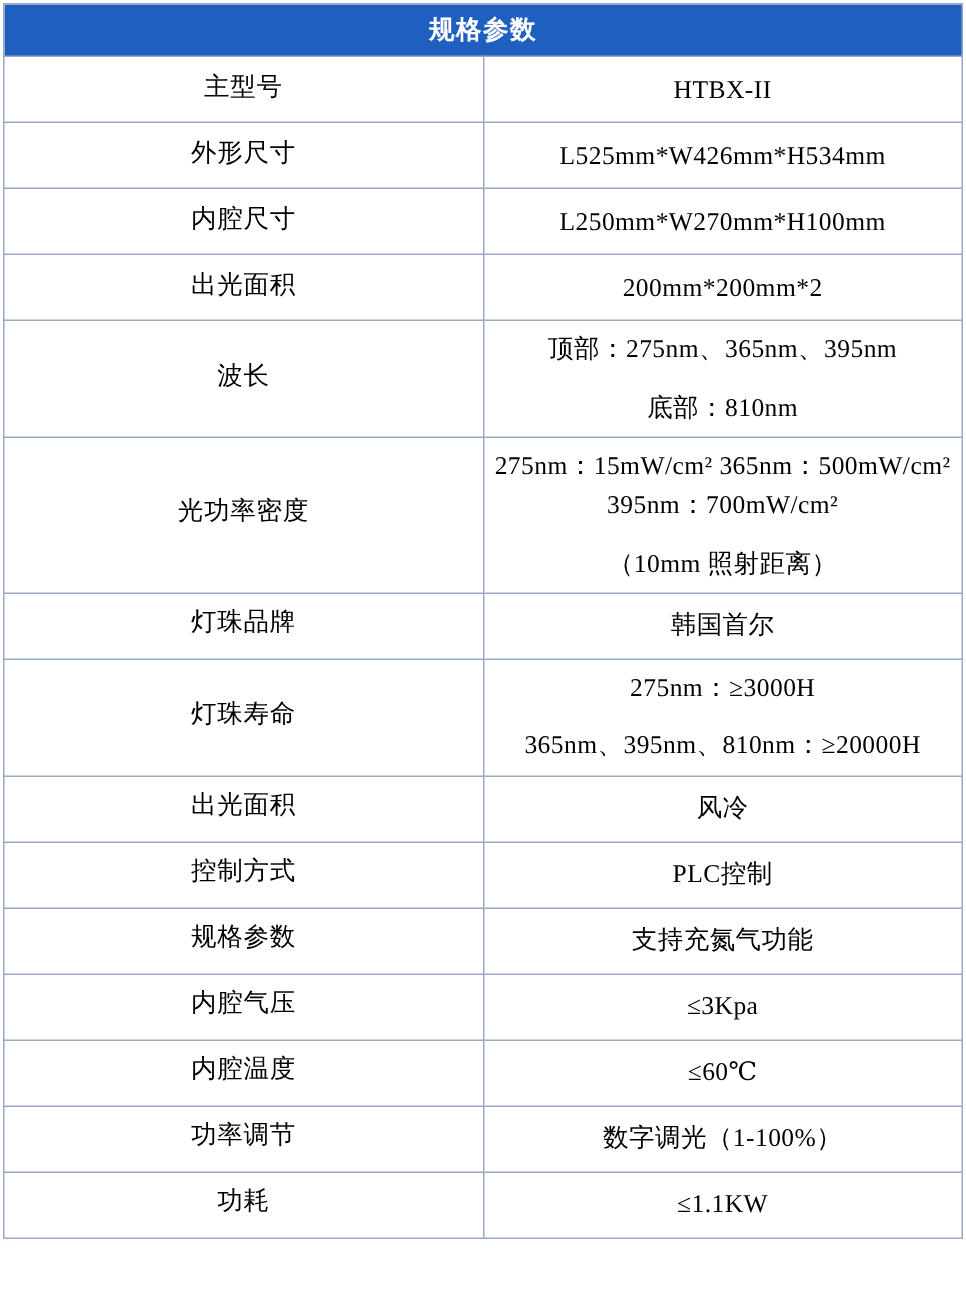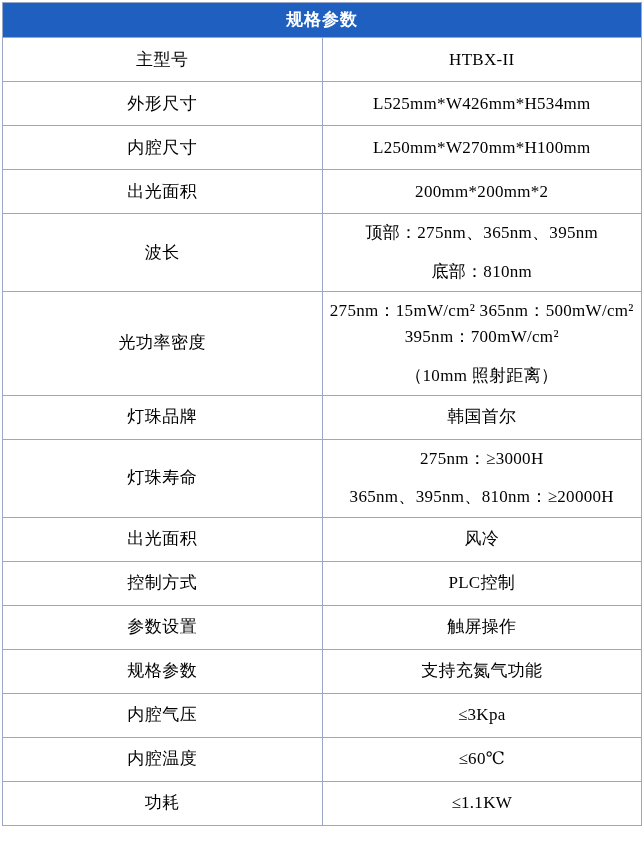--- a/index.html
+++ b/index.html
@@ -34,20 +34,21 @@
     font-size: 15px;
     letter-spacing: 1px;
     height: 26px;
     padding: 3px 0;
     font-family: "Liberation Sans", "DejaVu Sans", sans-serif;
   }
   .label-cell {
     width: 205px;
     font-size: 14px;
     letter-spacing: 0.5px;
+    font-family: Liberation Mono, monospace;
   }
   .value-cell {
     font-size: 13.5px;
     letter-spacing: 0.3px;
     border-radius: 15px;
   }
   .value-cell .line {
     display: block;
     padding: 2px 0;
   }
@@ -127,43 +128,43 @@
           <span class="line">风冷</span>
         </td>
       </tr>
       <tr class="row-std">
         <td class="label-cell">控制方式</td>
         <td class="value-cell">
           <span class="line">PLC控制</span>
         </td>
       </tr>
       <tr class="row-std">
-        <td class="label-cell">参数设置</td>
-        <td class="value-cell">
-          <span class="line">触屏操作</span>
-        </td>
-      </tr>
-      <tr class="row-std">
         <td class="label-cell">规格参数</td>
         <td class="value-cell">
           <span class="line">支持充氮气功能</span>
         </td>
       </tr>
       <tr class="row-std">
         <td class="label-cell">内腔气压</td>
         <td class="value-cell">
           <span class="line">≤3Kpa</span>
         </td>
       </tr>
       <tr class="row-std">
         <td class="label-cell">内腔温度</td>
         <td class="value-cell">
           <span class="line">≤60℃</span>
         </td>
       </tr>
       <tr class="row-std">
+        <td class="label-cell">功率调节</td>
+        <td class="value-cell">
+          <span class="line">数字调光（1-100%）</span>
+        </td>
+      </tr>
+      <tr class="row-std">
         <td class="label-cell">功耗</td>
         <td class="value-cell">
           <span class="line">≤1.1KW</span>
         </td>
       </tr>
     </tbody>
 </table>
 
 </body></html>

